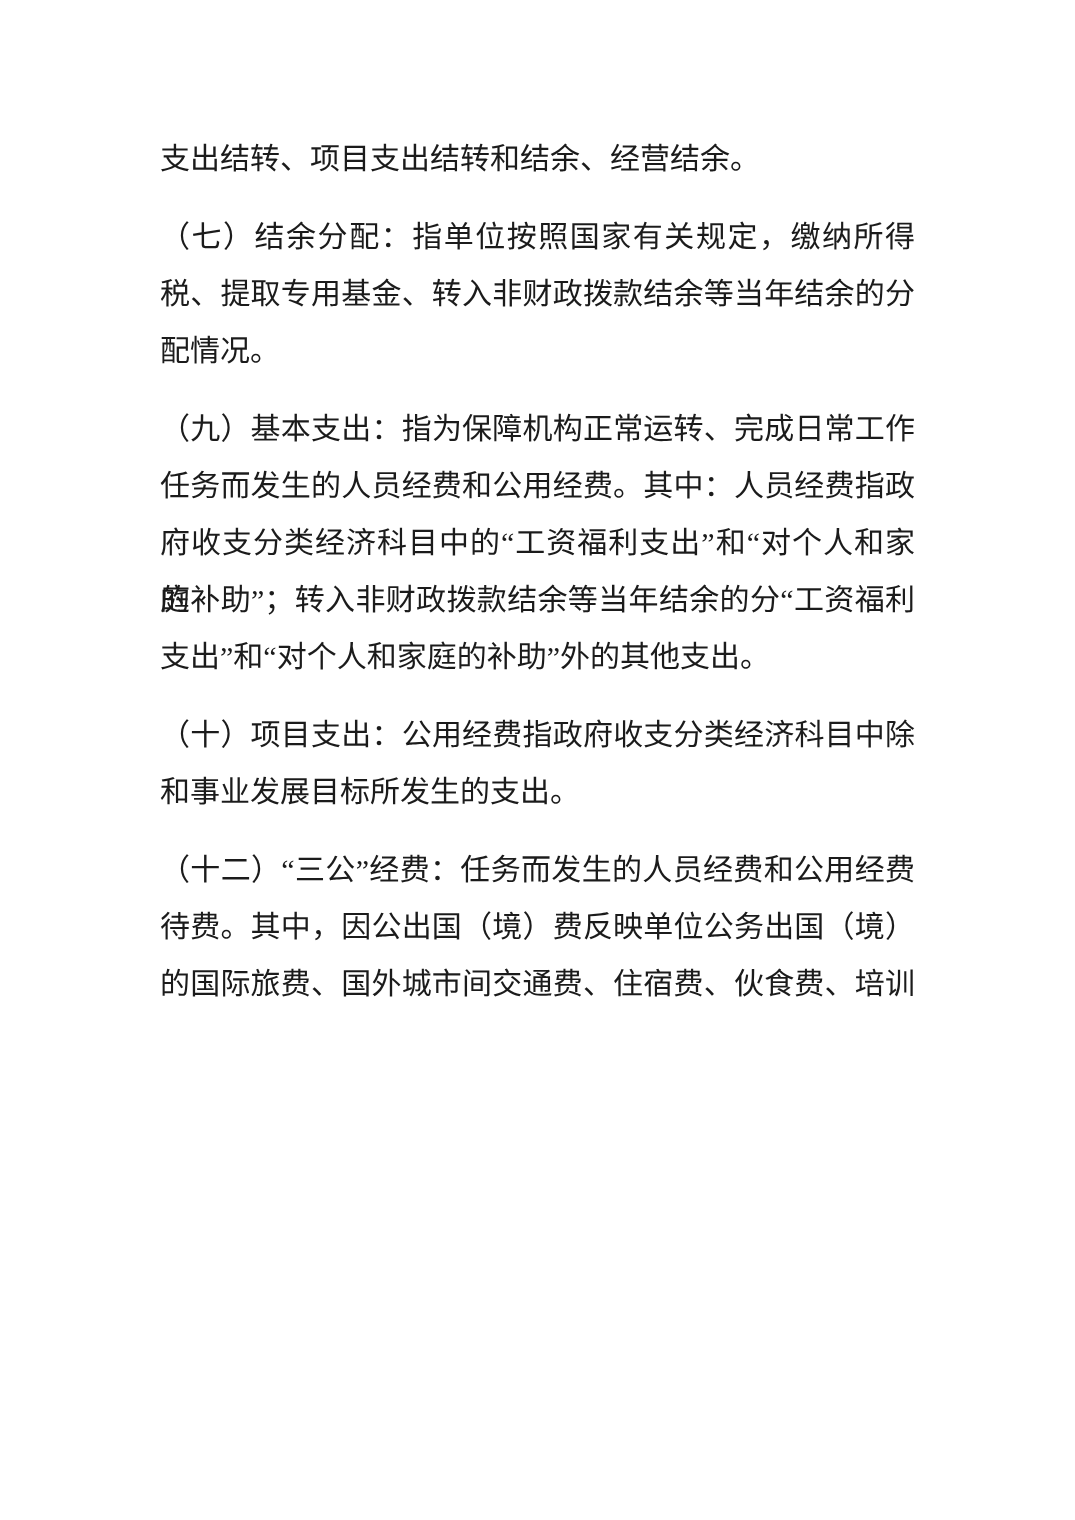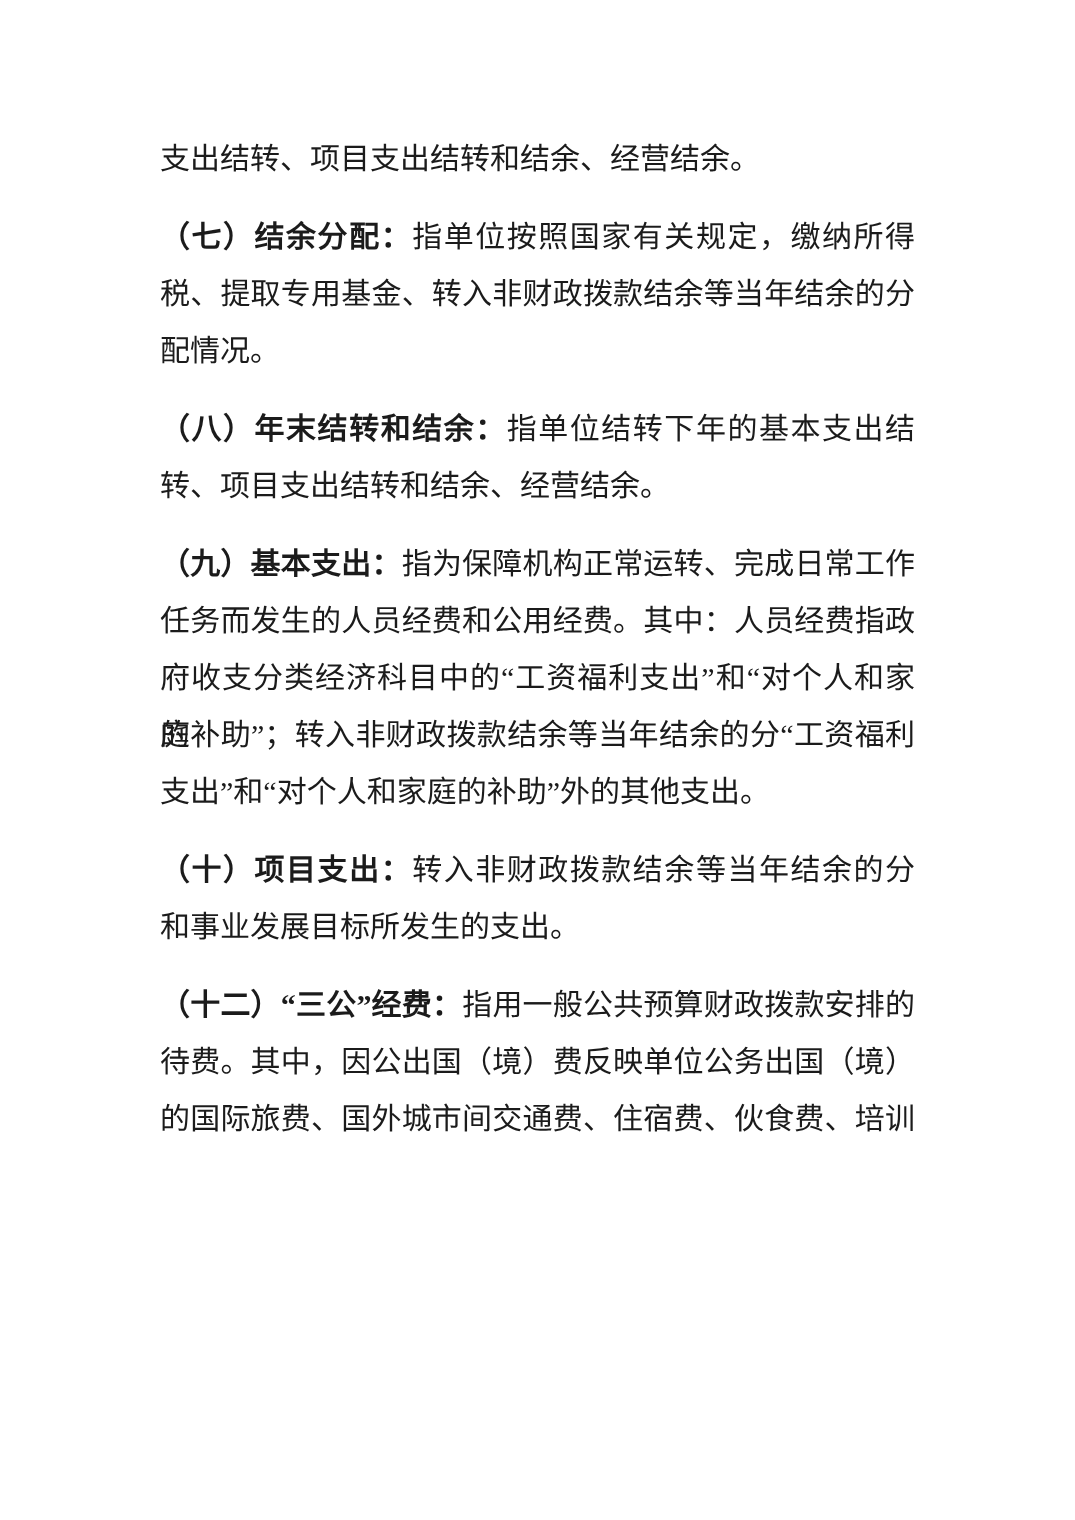--- a/index.html
+++ b/index.html
@@ -39,70 +39,64 @@
     text-align: justify;
     text-align-last: justify;
   }
   
   .line.last {
     white-space: normal;
     text-align: left;
     text-align-last: left;
   }
   .label {
-    font-weight: bold;
+    font-weight: normal;
   }
 </style>
 </head>
 <body>
 
 <div class="page">
   <div class="doc">
 
     <div class="para">
       <div class="line last">支出结转、项目支出结转和结余、经营结余。</div>
     </div>
 
     <div class="para">
       <div class="line full">
         <span class="label">（七）结余分配：</span><span>指单位按照国家有关规定，缴纳所得</span>
       </div>
       <div class="line full">税、提取专用基金、转入非财政拨款结余等当年结余的分</div>
       <div class="line last">配情况。</div>
     </div>
 
-    <div class="para">
-      <div class="line full">
-        <span class="label">（八）年末结转和结余：</span><span>指单位结转下年的基本支出结</span>
-      </div>
-      <div class="line last">转、项目支出结转和结余、经营结余。</div>
-    </div>
 
     <div class="para">
       <div class="line full">
         <span class="label">（九）基本支出：</span><span>指为保障机构正常运转、完成日常工作</span>
       </div>
       <div class="line full">任务而发生的人员经费和公用经费。其中：人员经费指政</div>
       <div class="line full">府收支分类经济科目中的“工资福利支出”和“对个人和家庭</div>
       <div class="line full">的补助”；转入非财政拨款结余等当年结余的分“工资福利</div>
       <div class="line last">支出”和“对个人和家庭的补助”外的其他支出。</div>
     </div>
 
     <div class="para">
       <div class="line full">
-        <span class="label">（十）项目支出：</span><span>转入非财政拨款结余等当年结余的分</span>
+        <span class="label">（十）项目支出：</span><span>公用经费指政府收支分类经济科目中除</span>
       </div>
       <div class="line last">和事业发展目标所发生的支出。</div>
     </div>
 
     <div class="para">
     </div>
 
     <div class="para">
       <div class="line full">
-        <span class="label">（十二）“三公”经费：</span><span>指用一般公共预算财政拨款安排的</span>
+        <span class="label">（十二）“三公”经费：</span><span>任务而发生的人员经费和公用经费</span>
       </div>
       <div class="line full">待费。其中，因公出国（境）费反映单位公务出国（境）</div>
       <div class="line full">的国际旅费、国外城市间交通费、住宿费、伙食费、培训</div>
     </div>
 
   </div>
 </div>
 
 </body></html>

